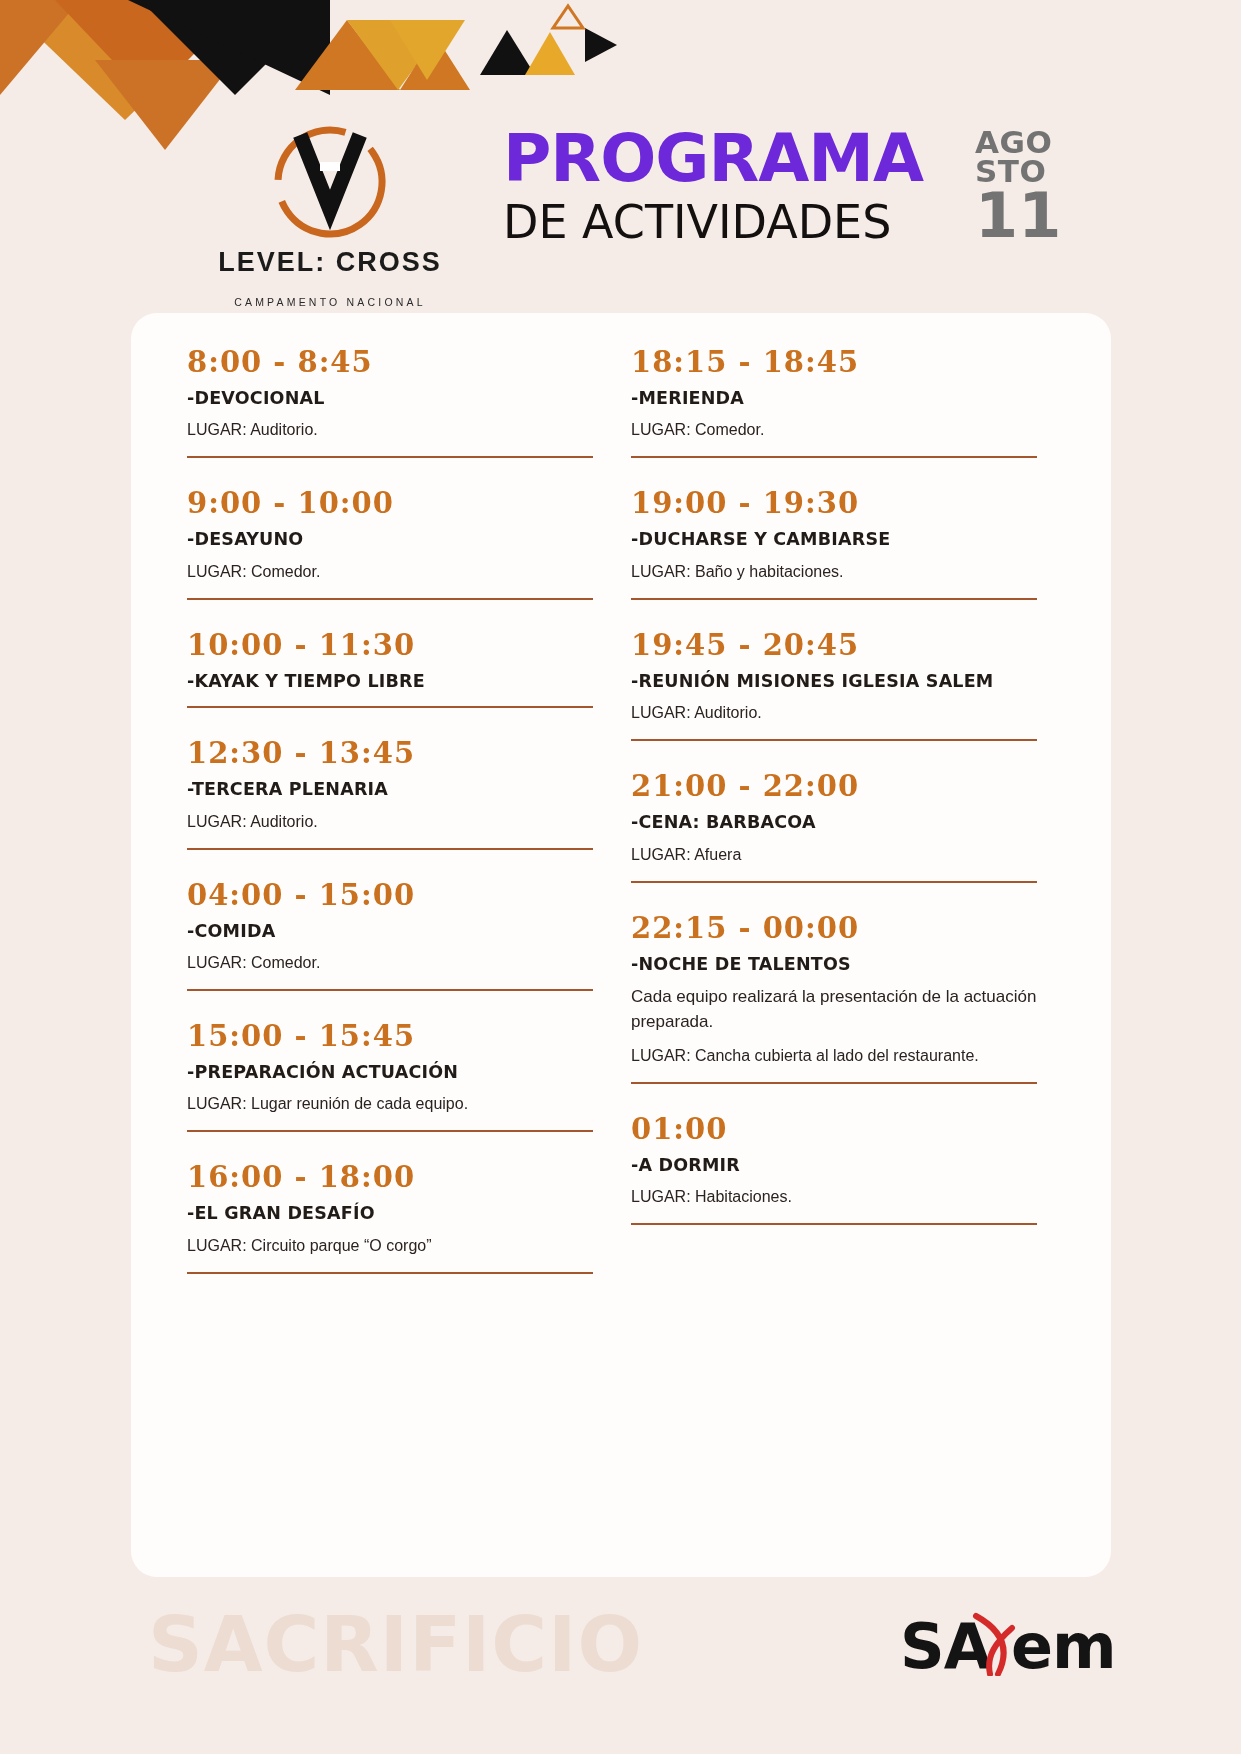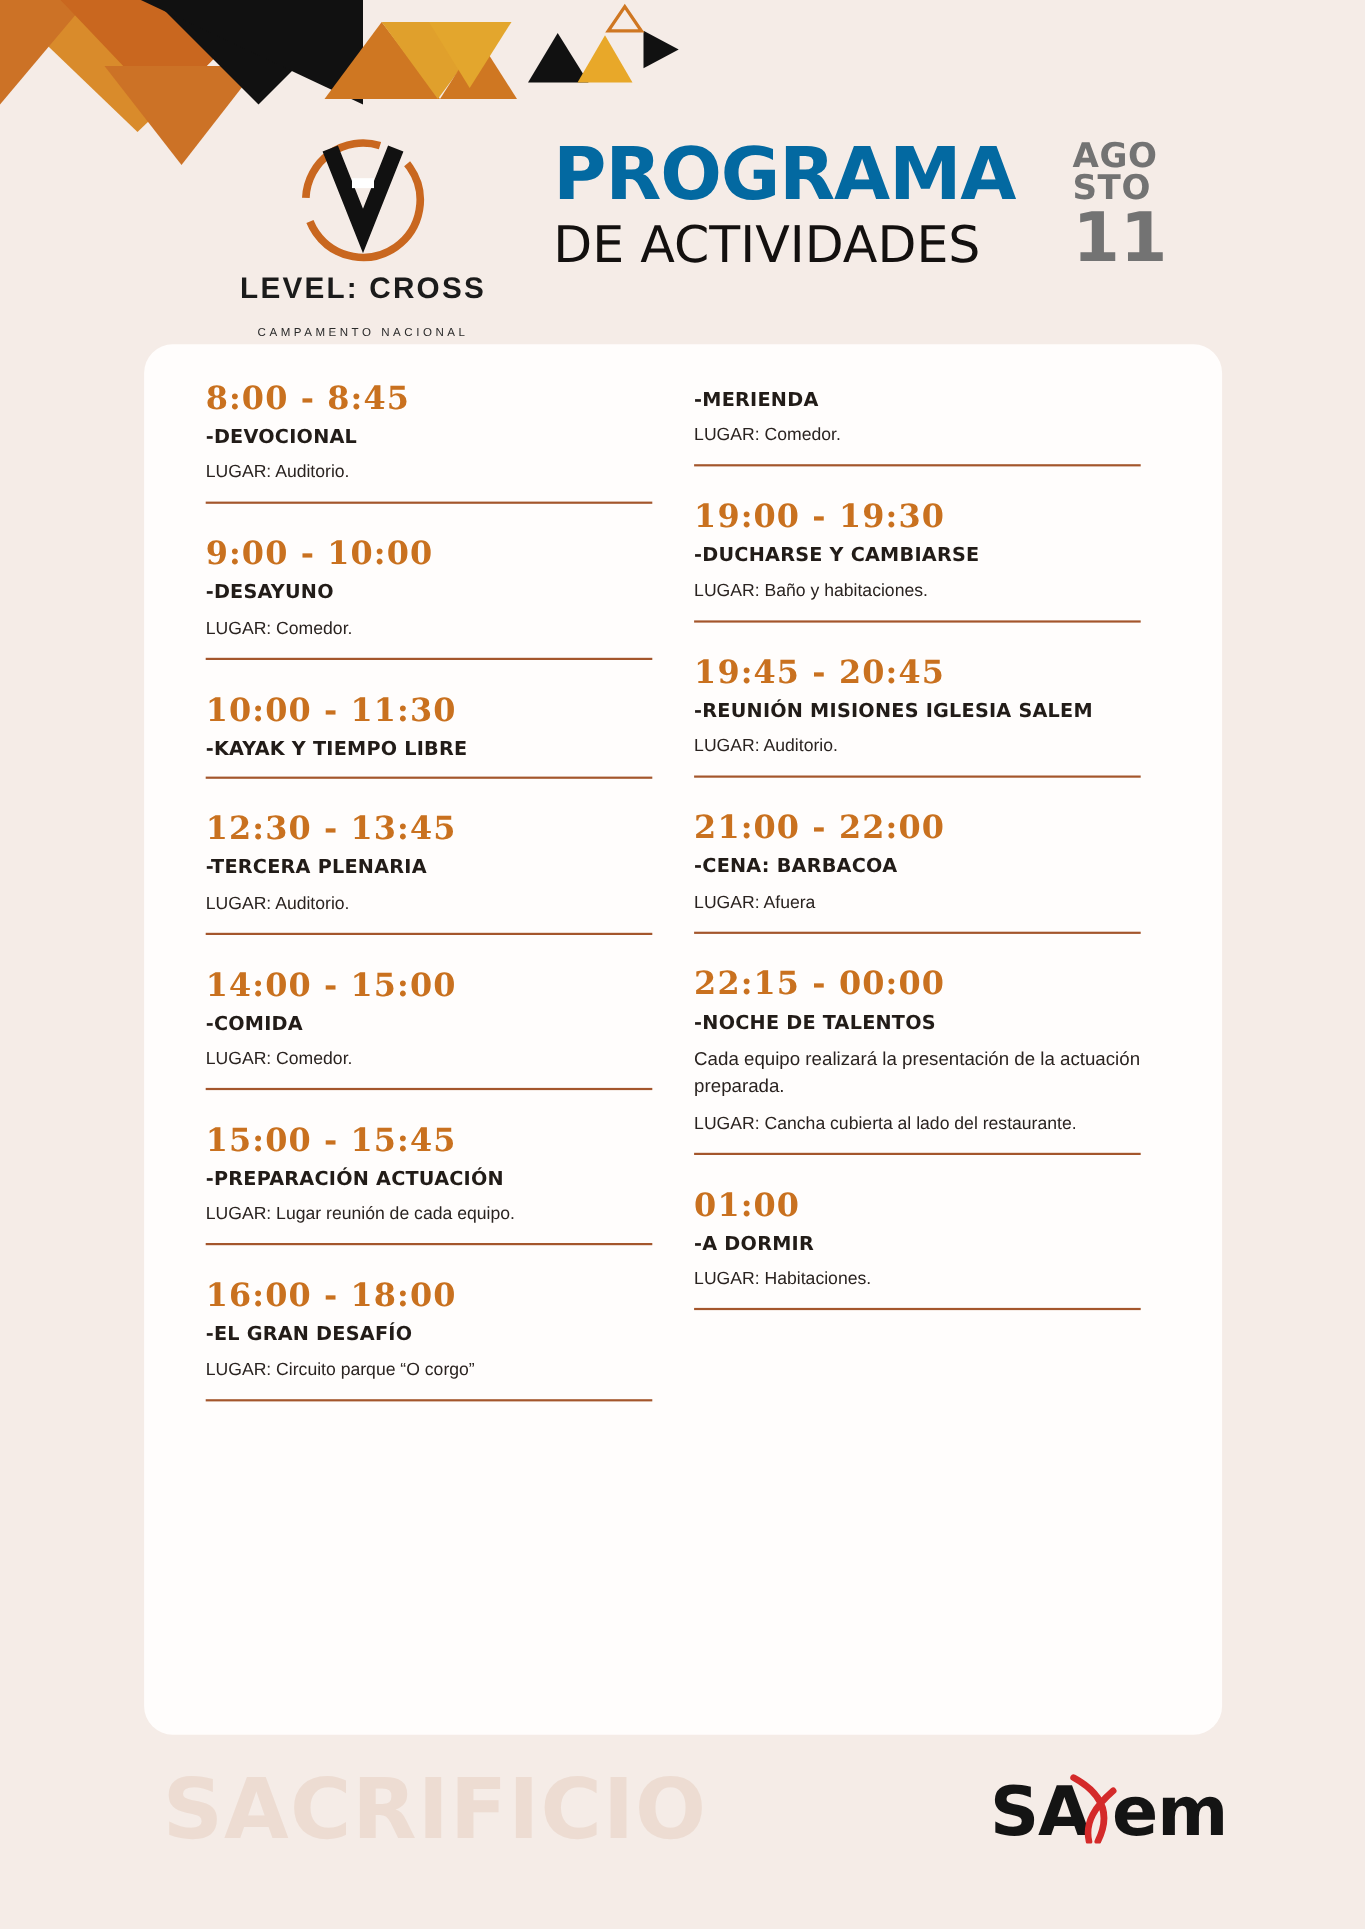--- a/index.html
+++ b/index.html
@@ -69,21 +69,21 @@
     margin-left: 28px;
     margin-top: 28px;
     position: relative;
   }
   .title-main {
     font-family: "DejaVu Sans", sans-serif;
     font-weight: 700;
     font-size: 66px;
     line-height: 0.95;
     letter-spacing: -1px;
-    color: #0369a1;
+    color: #6d28d9;
   }
   .title-sub {
     font-family: "DejaVu Sans", sans-serif;
     font-weight: 400;
     font-size: 46px;
     line-height: 1.0;
     letter-spacing: 0px;
     color: #13100f;
     margin-top: 8px;
   }
@@ -284,21 +284,21 @@
       </div>
 
       <div class="entry">
         <div class="time">12:30 - 13:45</div>
         <div class="act">-TERCERA PLENARIA</div>
         <div class="place">LUGAR: Auditorio.</div>
         <div class="sep"></div>
       </div>
 
       <div class="entry">
-        <div class="time">14:00 - 15:00</div>
+        <div class="time">04:00 - 15:00</div>
         <div class="act">-COMIDA</div>
         <div class="place">LUGAR: Comedor.</div>
         <div class="sep"></div>
       </div>
 
       <div class="entry">
         <div class="time">15:00 - 15:45</div>
         <div class="act">-PREPARACIÓN ACTUACIÓN</div>
         <div class="place">LUGAR: Lugar reunión de cada equipo.</div>
         <div class="sep"></div>
@@ -309,20 +309,21 @@
         <div class="act">-EL GRAN DESAFÍO</div>
         <div class="place">LUGAR: Circuito parque “O corgo”</div>
         <div class="sep"></div>
       </div>
 
     </div>
 
     <div class="col">
 
       <div class="entry">
+        <div class="time">18:15 - 18:45</div>
         <div class="act">-MERIENDA</div>
         <div class="place">LUGAR: Comedor.</div>
         <div class="sep"></div>
       </div>
 
       <div class="entry">
         <div class="time">19:00 - 19:30</div>
         <div class="act">-DUCHARSE Y CAMBIARSE</div>
         <div class="place">LUGAR: Baño y habitaciones.</div>
         <div class="sep"></div>

